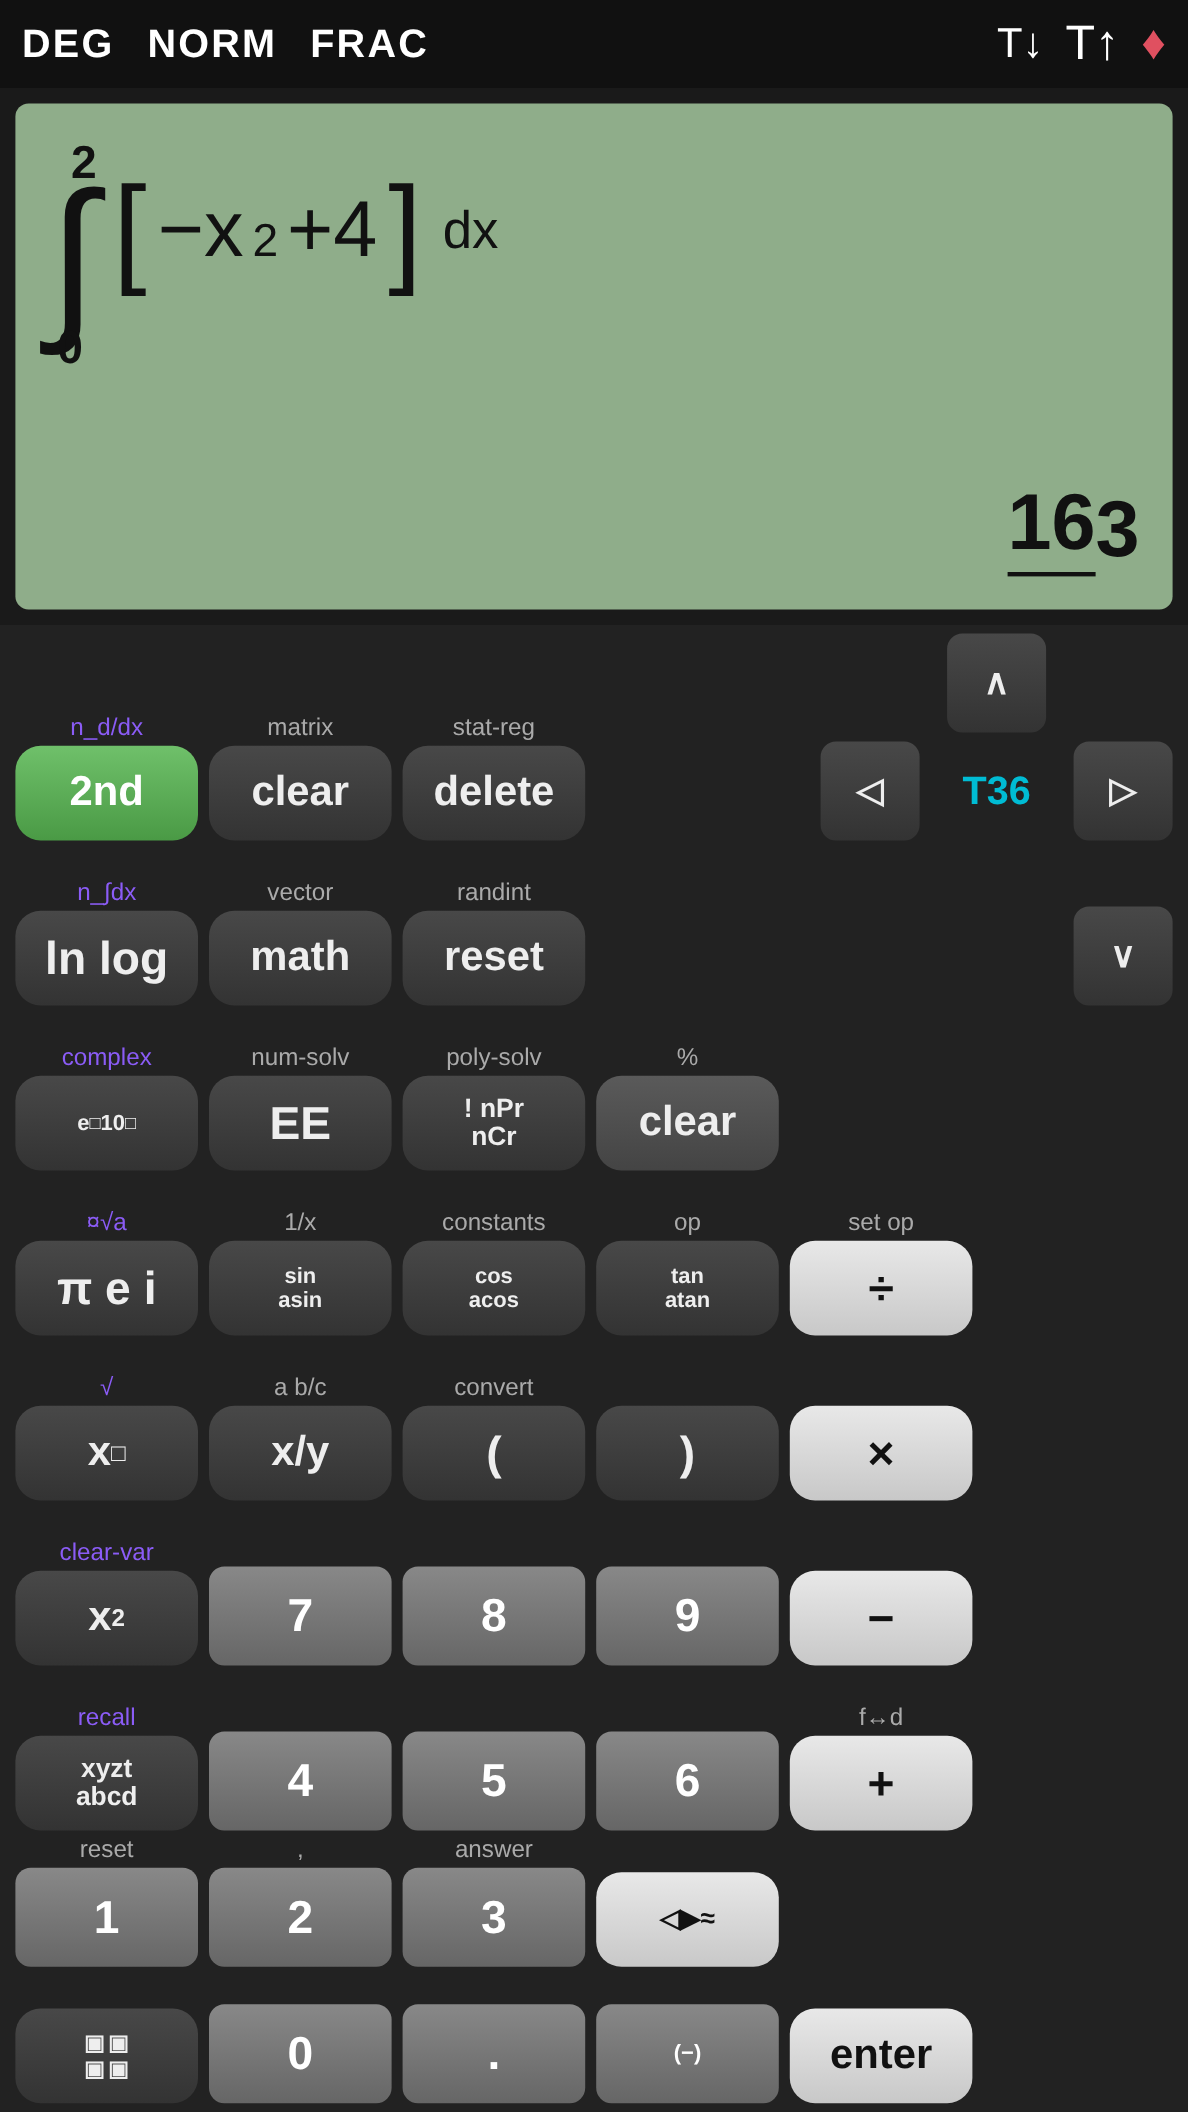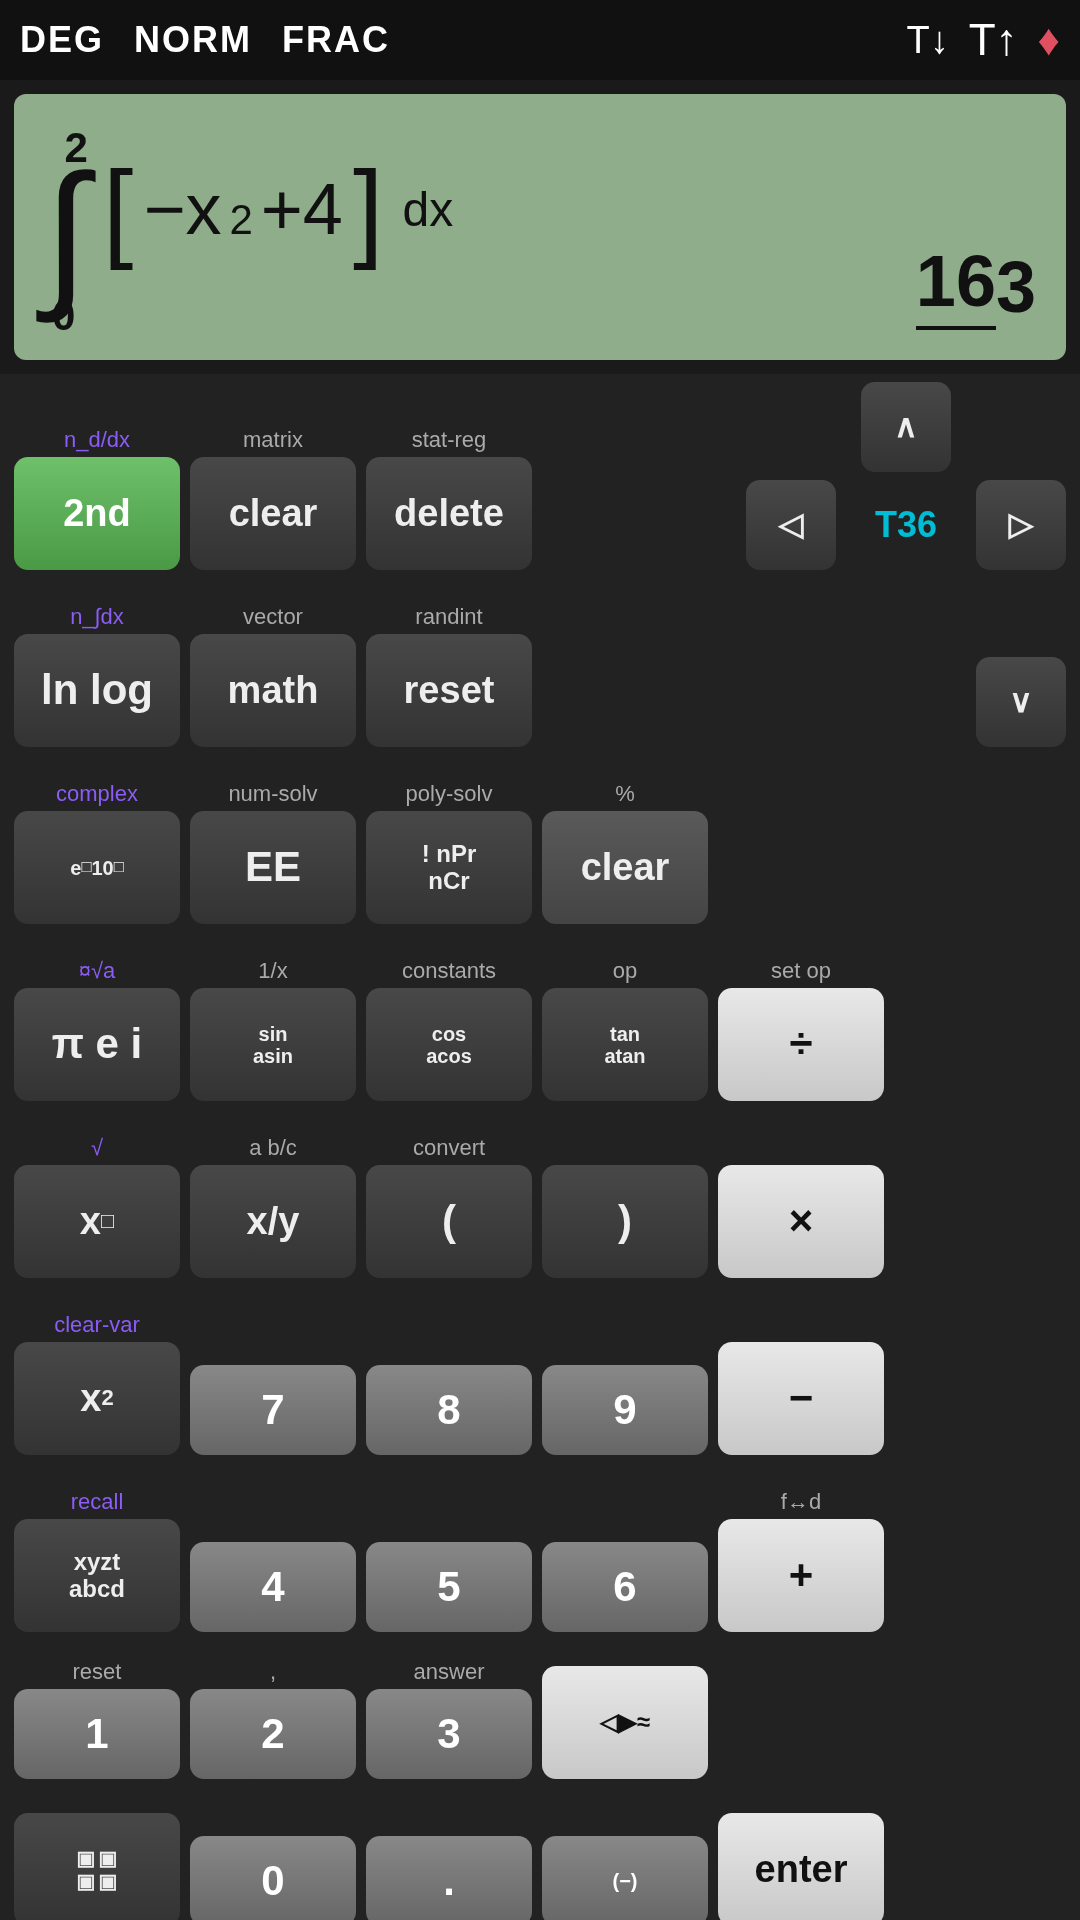--- a/index.html
+++ b/index.html
@@ -238,21 +238,21 @@
       color: white;
     }
 
     
     .btn-enter {
       background: linear-gradient(180deg, #e8e8e8 0%, #c8c8c8 100%);
       color: #111;
     }
 
     
-    .sz-lg { width: 166px; height: 113px; font-size: 38px; }
+    .sz-lg { width: 166px; height: 86px; font-size: 38px; border-radius: 23px; }
     .sz-sm { width: 90px; height: 90px; font-size: 32px; }
     .sz-num { width: 166px; height: 90px; font-size: 42px; }
 
     
     .txt-sm { font-size: 20px; }
     .txt-xs { font-size: 24px; }
     .txt-lg { font-size: 42px; }
   </style>
 </head>
 <body>

